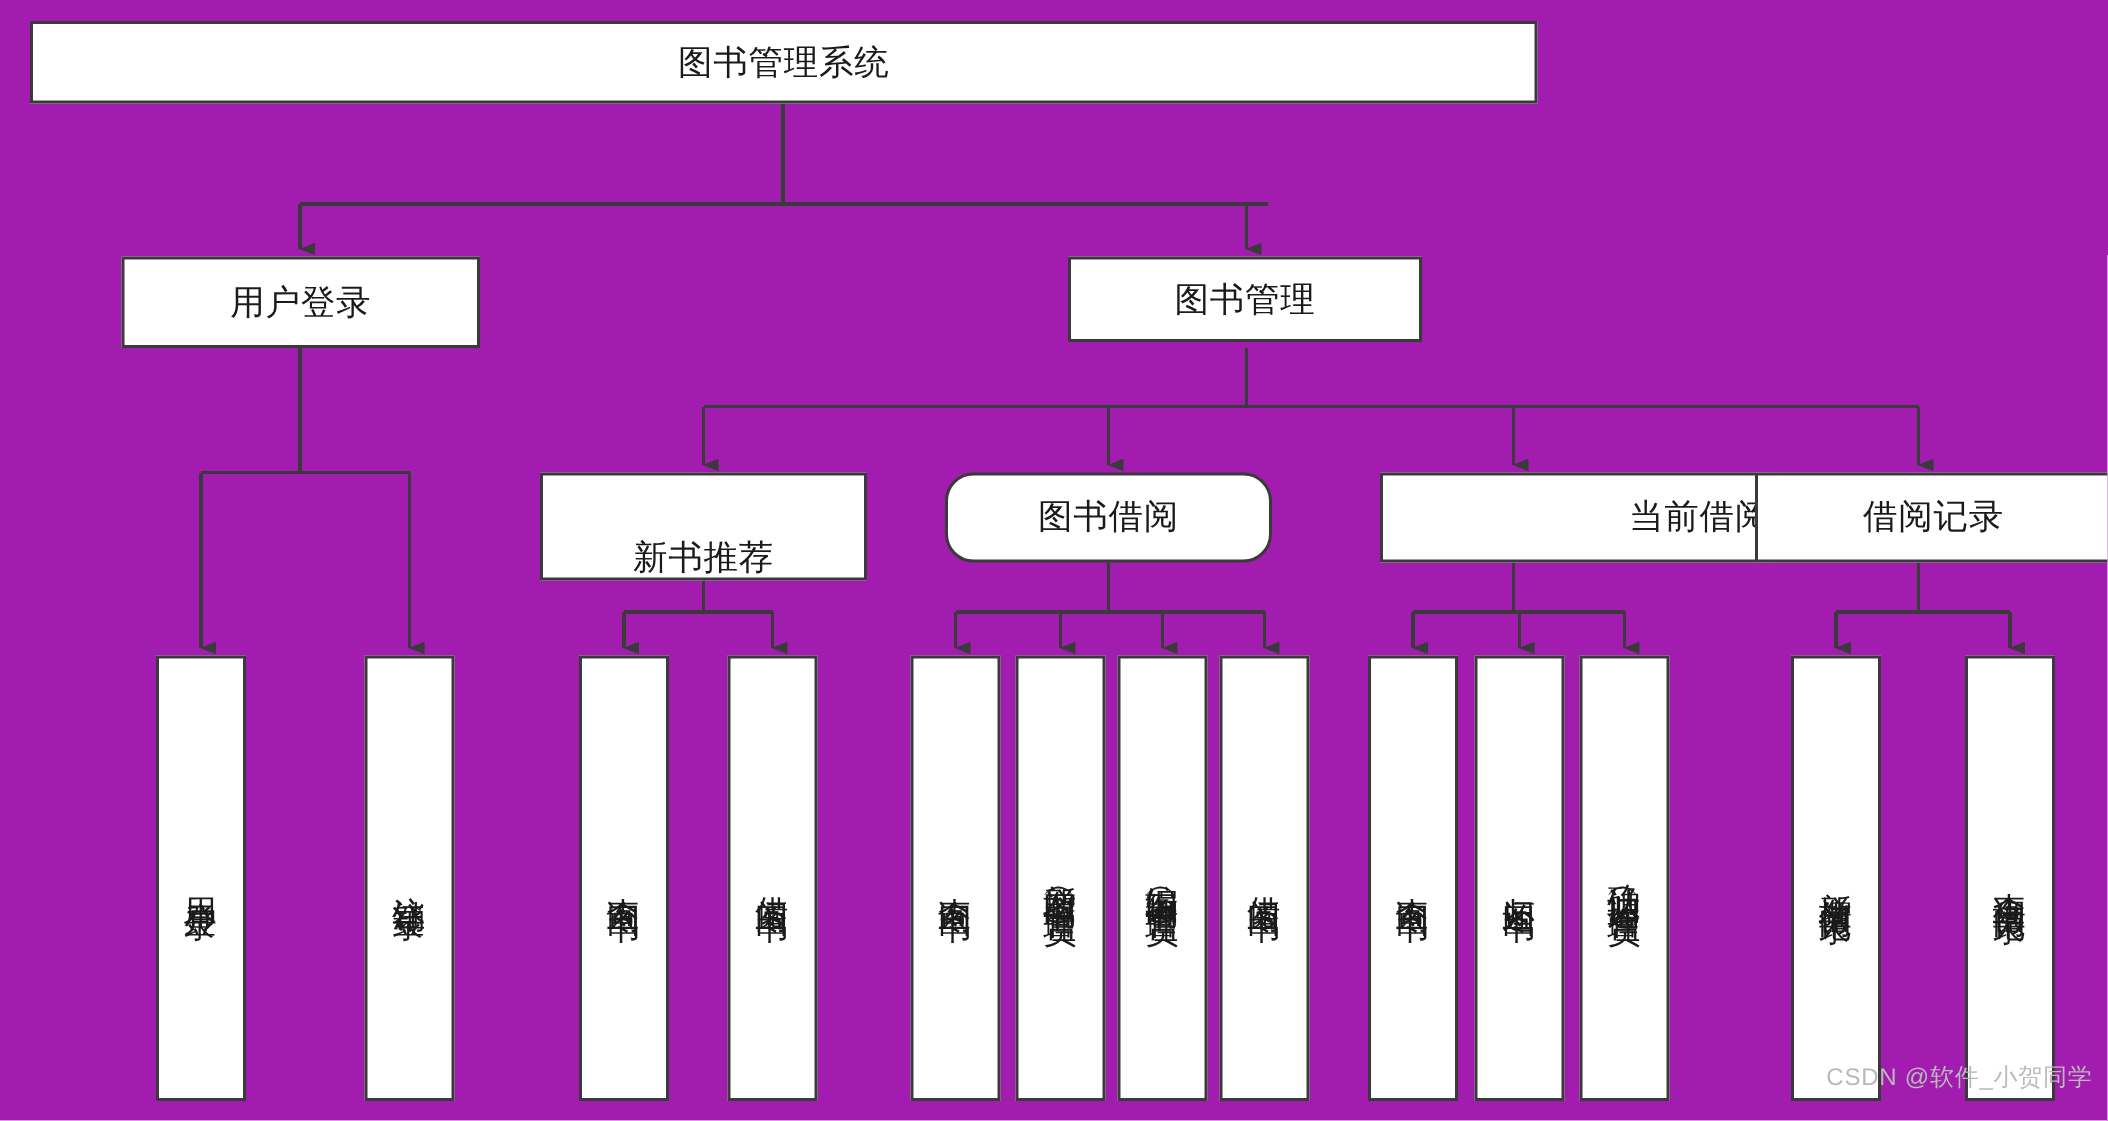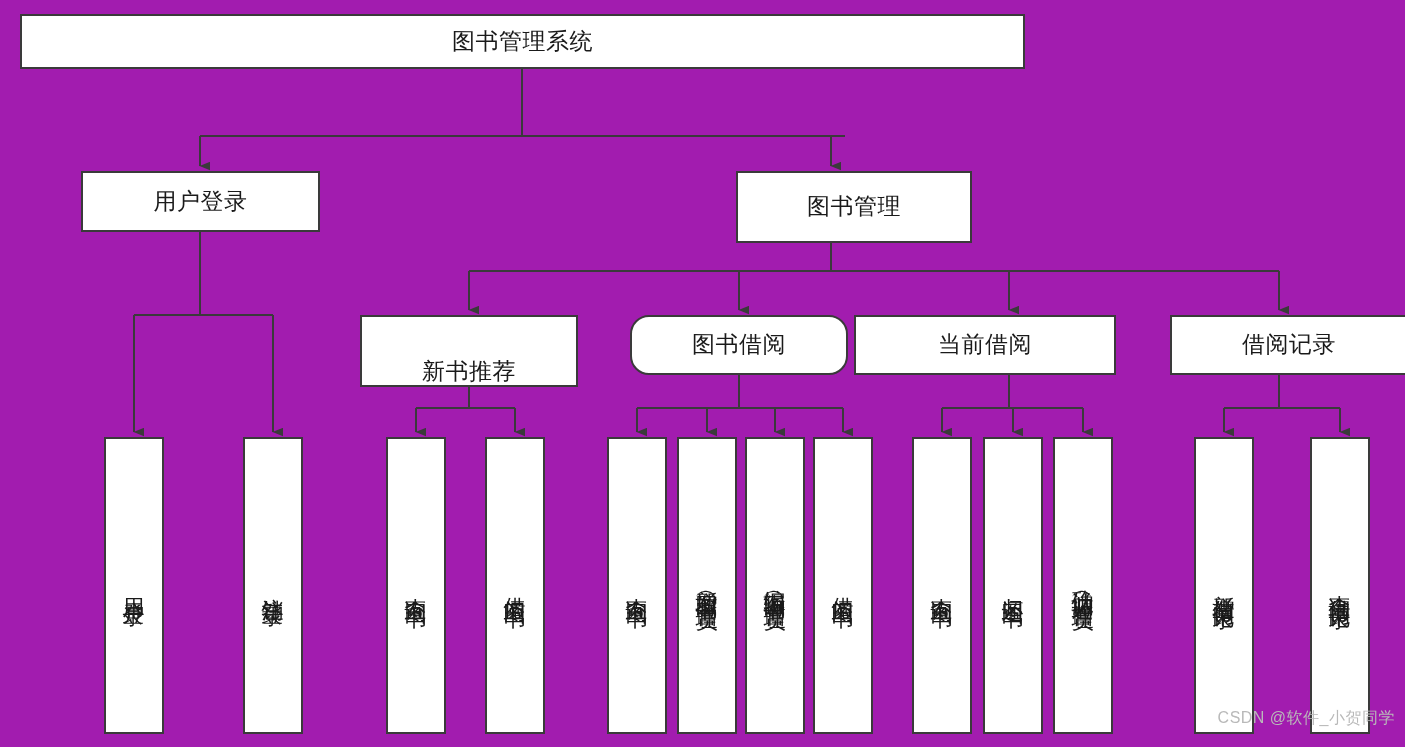--- a/index.html
+++ b/index.html
@@ -132,31 +132,31 @@
     </g>
   </svg>
 
   <div class="node root horizontal" style="left:20px; top:14px; width:1005px; height:55px;">
     <span class="node-label">图书管理系统</span>
   </div>
 
   <div class="node horizontal" style="left:81px; top:171px; width:239px; height:61px;">
     <span class="node-label">用户登录</span>
   </div>
-  <div class="node horizontal" style="left:736px; top:171px; width:236px; height:72px;">
+  <div class="node horizontal" style="left:712px; top:171px; width:236px; height:57px;">
     <span class="node-label">图书管理</span>
   </div>
 
   <div class="node horizontal" style="left:360px; top:315px; width:218px; height:72px;align-items:flex-end;">
     <span class="node-label">新书推荐</span>
   </div>
   <div class="node horizontal" style="left:630px; top:315px; width:218px; height:60px;border-radius:19px;">
     <span class="node-label">图书借阅</span>
   </div>
-  <div class="node horizontal" style="left:854px; top:315px; width:262px; height:60px;">
+  <div class="node horizontal" style="left:920px; top:315px; width:262px; height:60px;justify-content:flex-end;">
     <span class="node-label">当前借阅</span>
   </div>
   <div class="node horizontal" style="left:1170px; top:315px; width:238px; height:60px;">
     <span class="node-label">借阅记录</span>
   </div>
 
   <div class="node vertical" style="left:104px; top:437px; width:60px; height:297px;">
     <span class="node-label">用户登录</span>
   </div>
   <div class="node vertical" style="left:243px; top:437px; width:60px; height:297px;">

